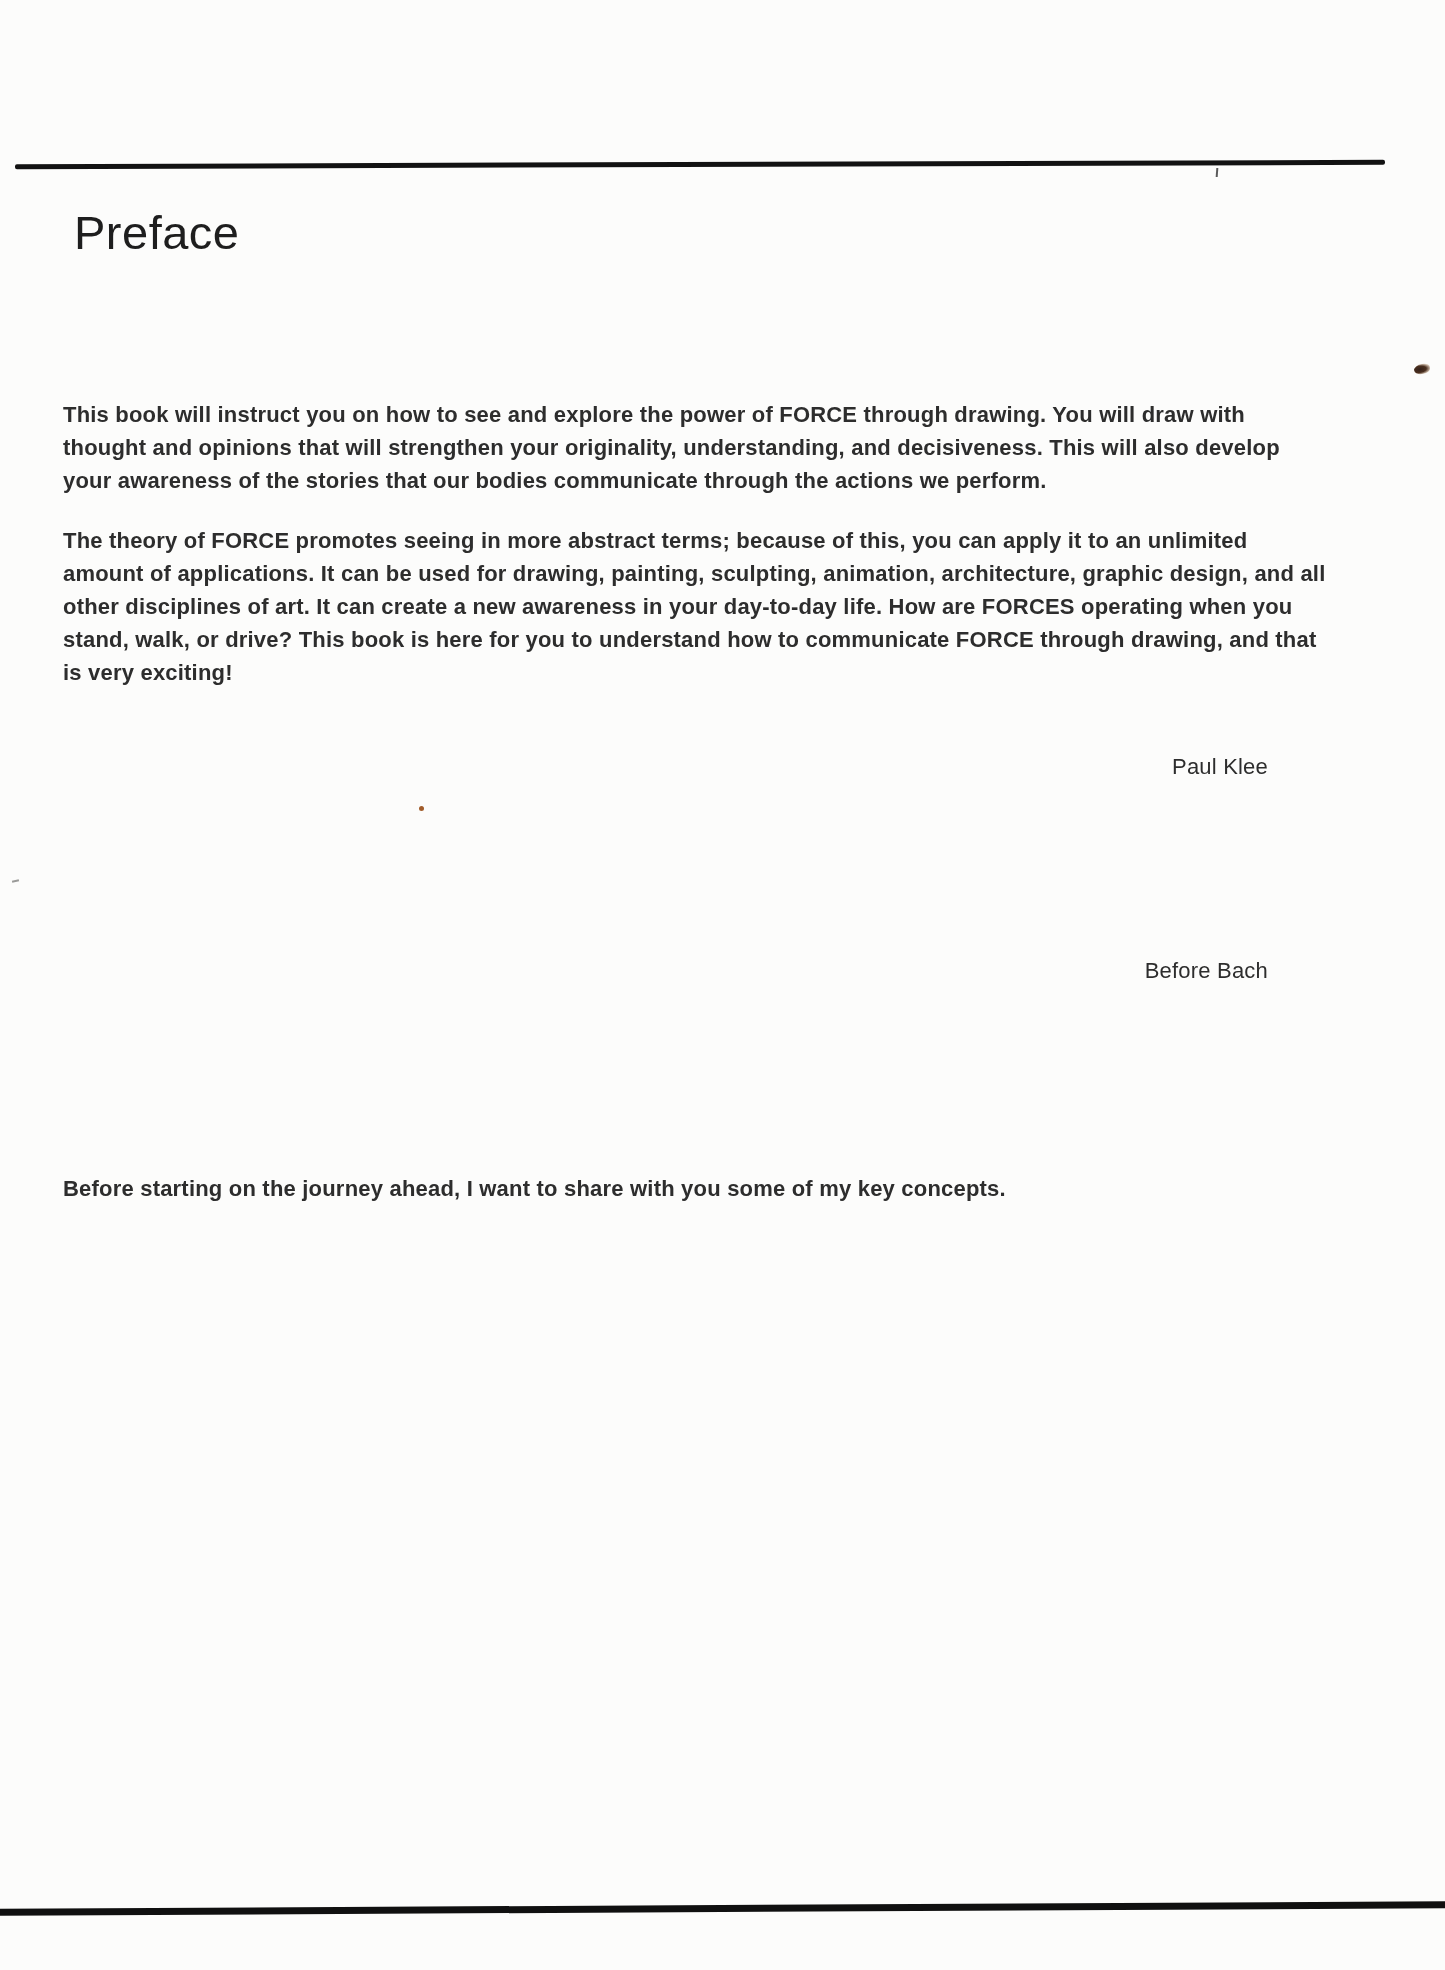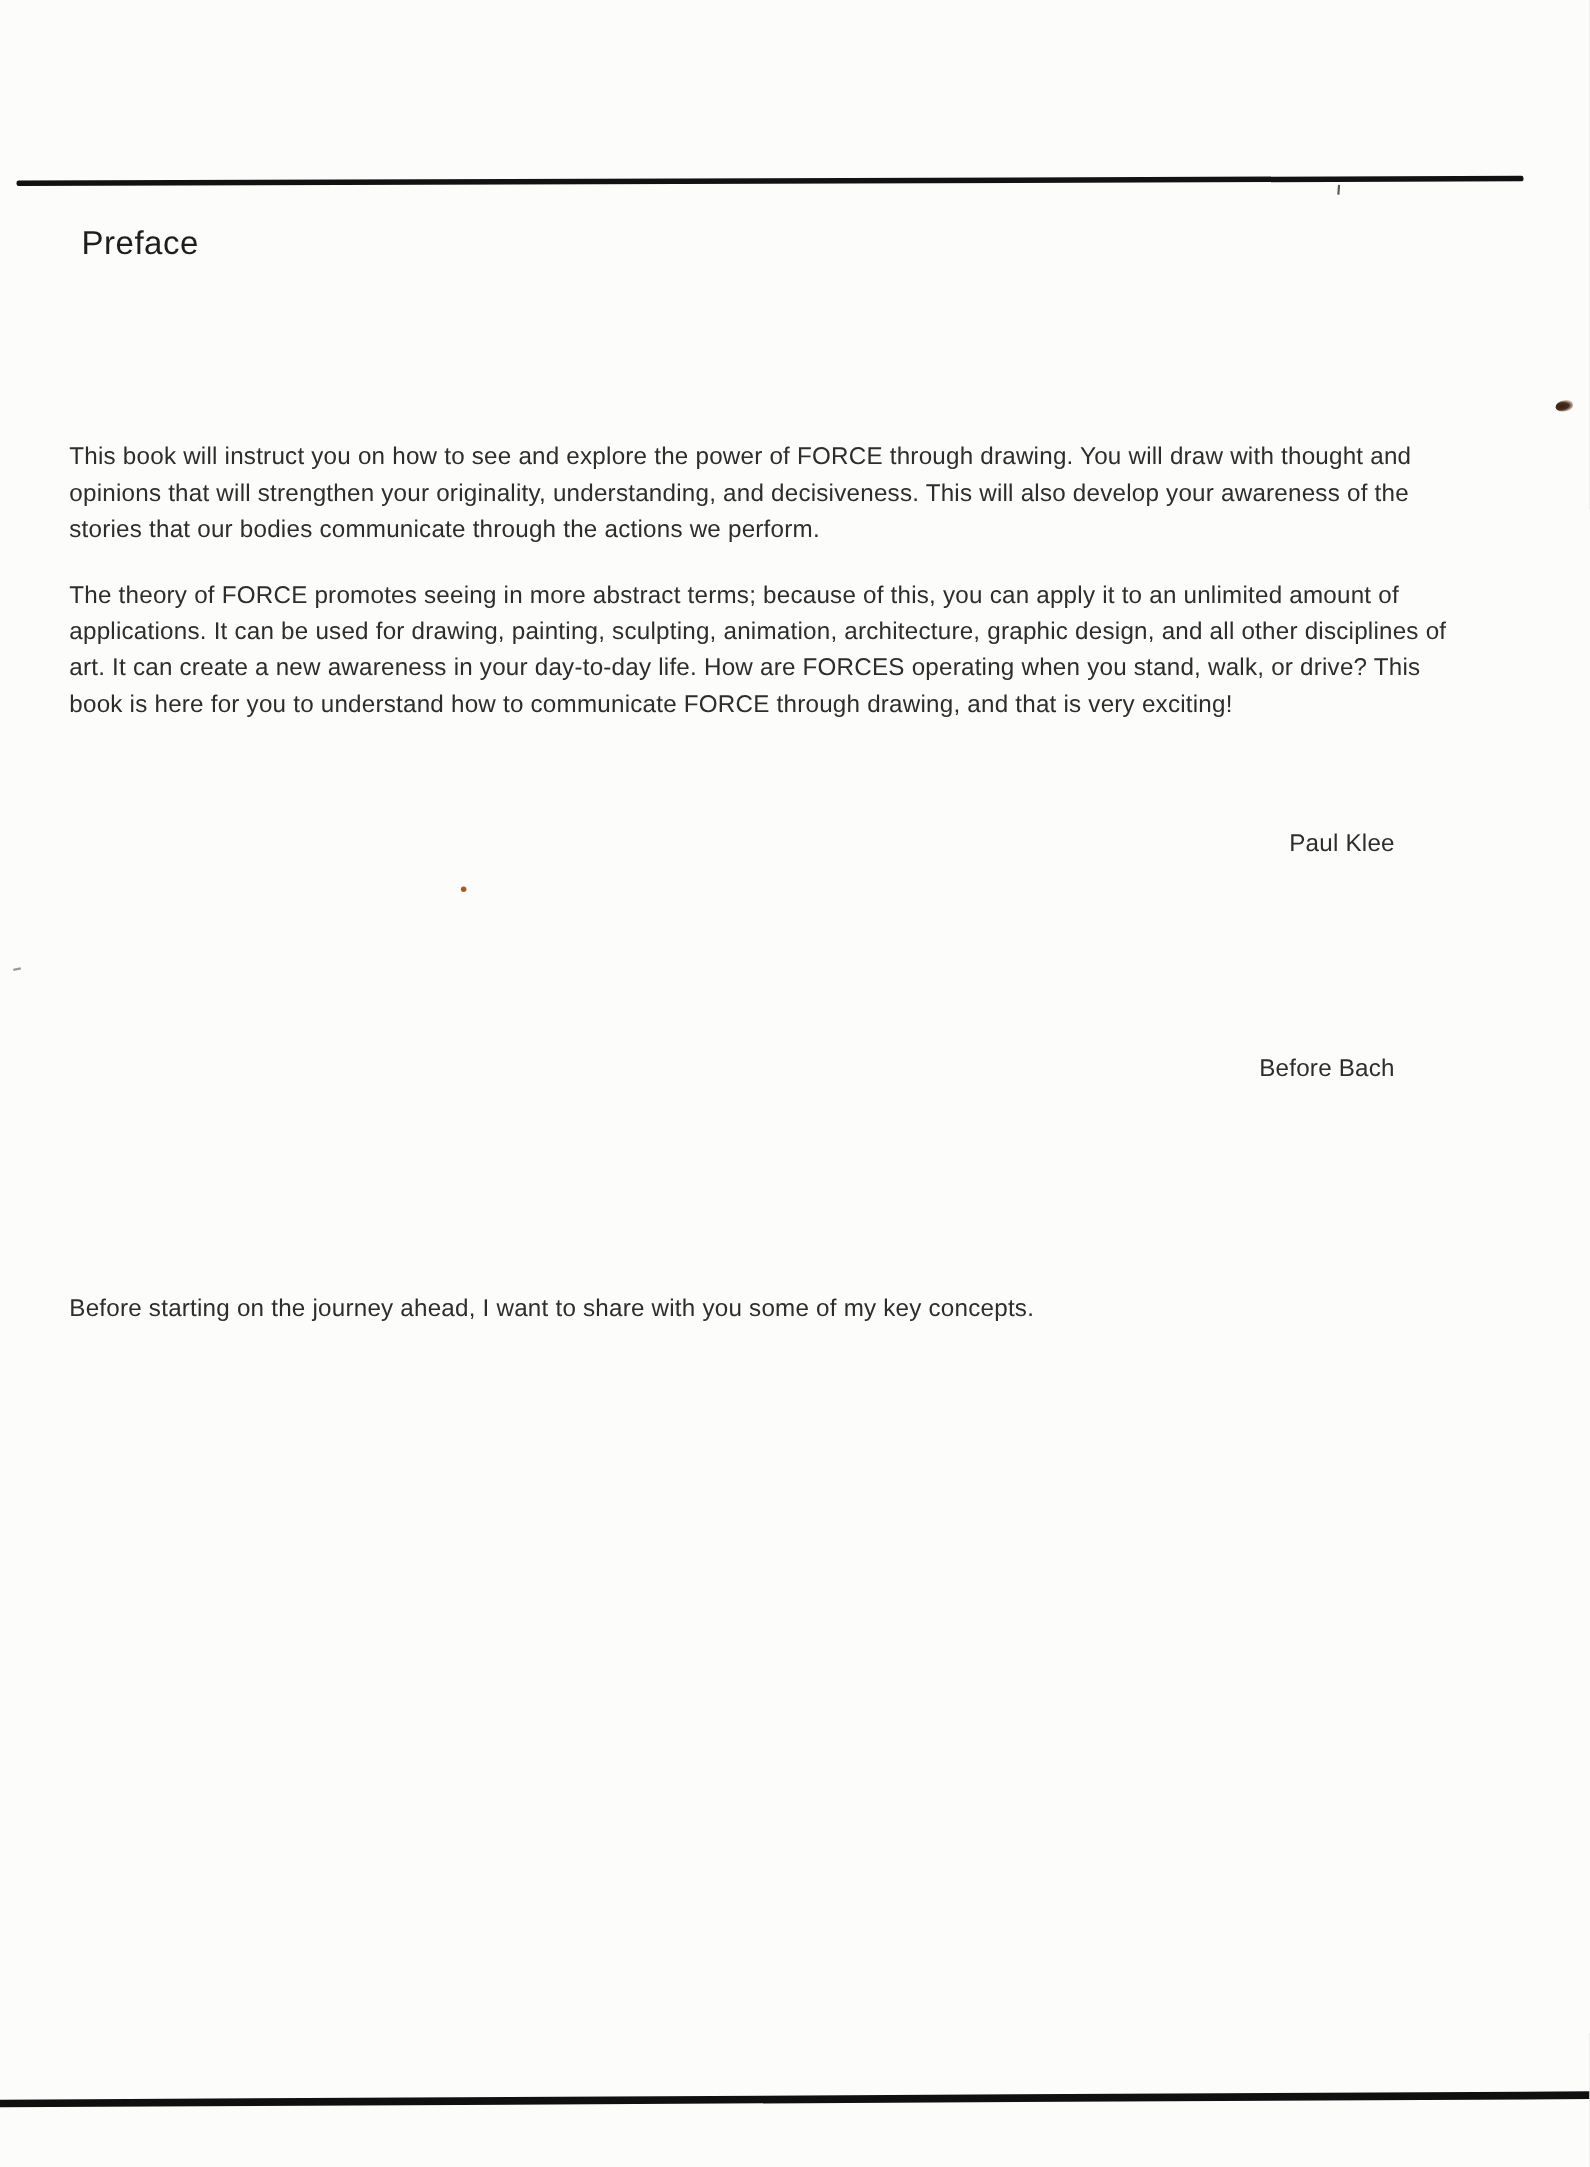--- a/index.html
+++ b/index.html
@@ -35,35 +35,35 @@
     height: 7px;
     background: #101010;
     border-radius: 3px;
     transform: rotate(-0.3deg);
   }
   .heading {
     position: absolute;
     left: 74px;
     top: 205px;
     margin: 0;
-    font-size: 30px;
+    font-size: 47px;
     font-weight: 400;
     letter-spacing: 0.5px;
     color: #1e1e1e;
   }
   .para, .quote, .attr {
     position: absolute;
     margin: 0;
     font-size: 22px;
     line-height: 33px;
     font-weight: 400;
     letter-spacing: 0.2px;
     color: #2d2d2d;
   }
-  .para { left: 63px; width: 1270px; }
+  .para { left: 63px; width: 1270px; font-weight: bold; }
   .quote { left: 95px; width: 1200px; }
   .attr  { right: 177px; text-align: left; }
   .p1 { top: 398px; }
   .p2 { top: 524px; }
   .q1 { top: 702px; }
   .a1 { top: 750px; }
   .p3 { top: 812px; }
   .q2 { top: 912px; }
   .a2 { top: 954px; }
   .p4 { top: 1005px; }

